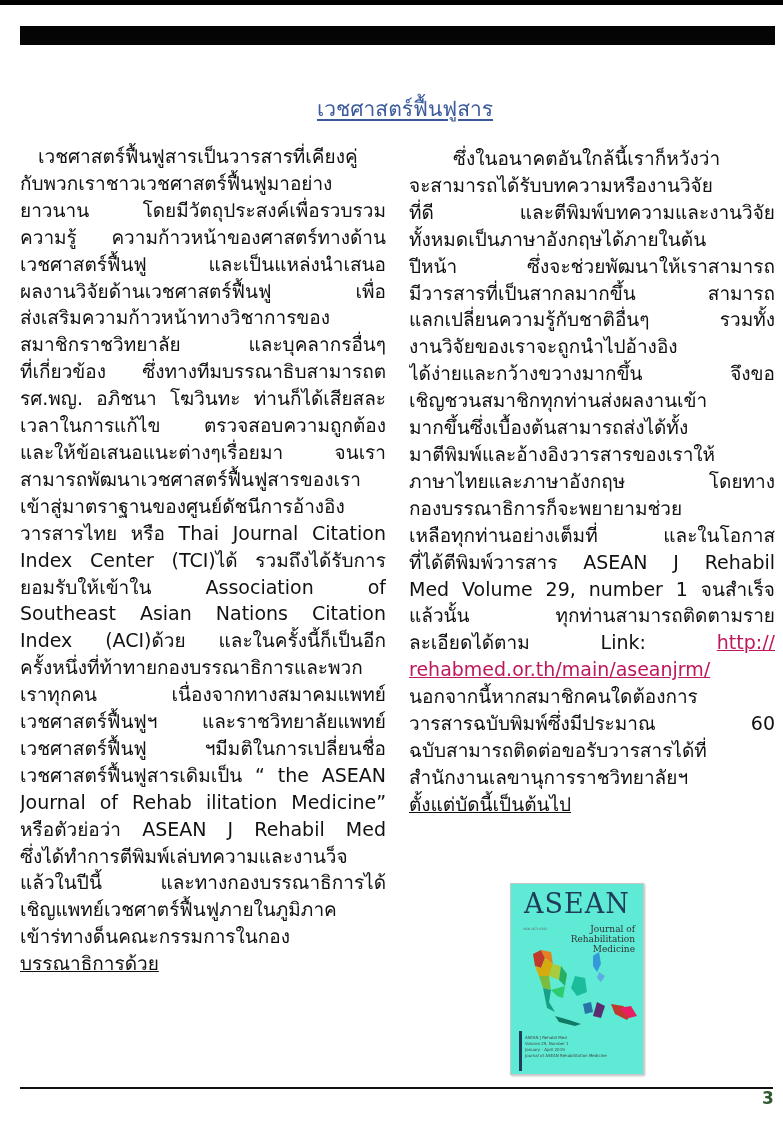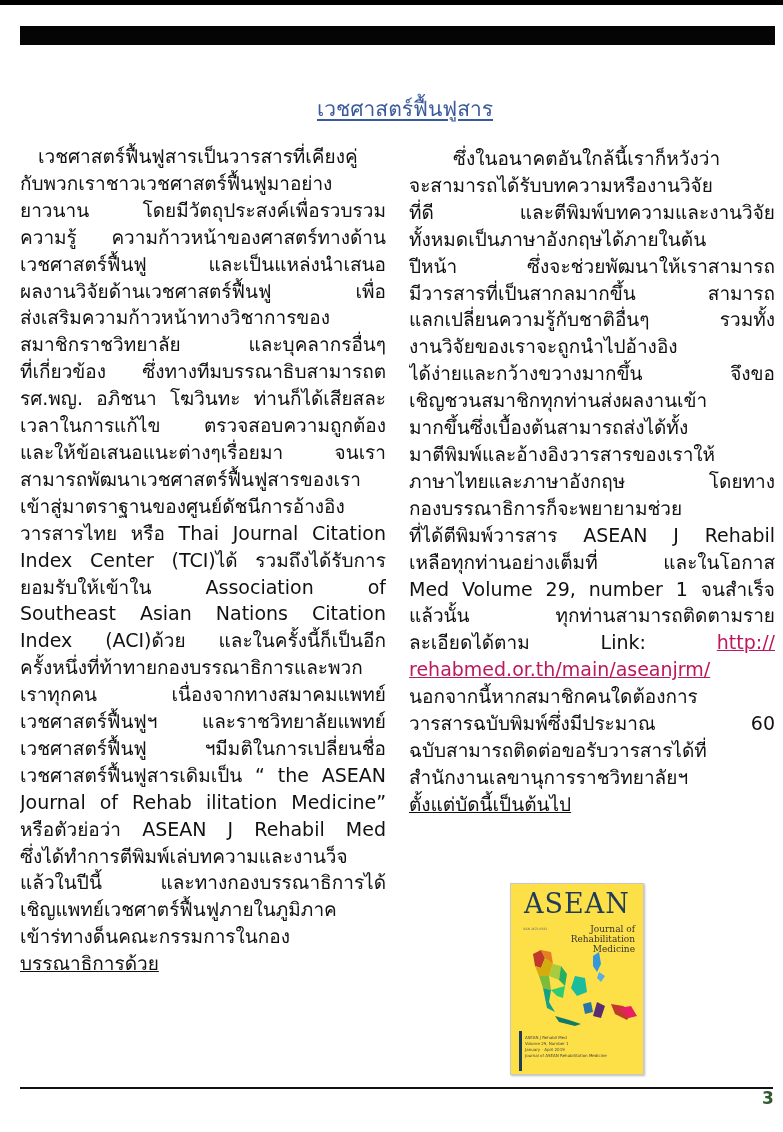--- a/index.html
+++ b/index.html
@@ -11,21 +11,21 @@
            font-size: 21px; color: #3a5a9c; text-decoration: underline; text-underline-offset: 3px;
            font-family: "DejaVu Sans", sans-serif; }
   .col { position: absolute; top: 143px; font-size: 19px; line-height: 26.9px; }
   .col-left { left: 20px; width: 366px; }
   .col-right { left: 409px; width: 366px; top: 145px; }
   .line { display: block; white-space: nowrap; text-align: justify; text-align-last: justify; overflow: hidden; }
   .line.last { text-align-last: left; text-decoration: underline; }
   .line.indent { padding-left: 18px; }
   .line.indent-r { padding-left: 44px; }
   .link { color: #be185d; text-decoration: underline; }
-  .cover { position: absolute; left: 510px; top: 883px; width: 132px; height: 190px; background: #fde047;
+  .cover { position: absolute; left: 510px; top: 883px; width: 132px; height: 190px; background: #5eead4;
            border: 1px solid #c8c8c8; box-shadow: 1px 1px 2px #bbb; overflow: hidden; }
   .cover-title { position: absolute; left: 0; top: 4px; width: 100%; text-align: center;
                  font-family: "DejaVu Serif", serif; font-size: 27px; color: #1f3d5a; letter-spacing: 1px; }
   .cover-sub { position: absolute; right: 8px; top: 40px; text-align: right; font-family: "DejaVu Serif", serif;
                font-size: 9px; line-height: 10px; color: #333; }
   .cover-issn { position: absolute; left: 12px; top: 43px; font-size: 3px; color: #666; }
   .cover-map { position: absolute; left: 4px; top: 62px; width: 124px; height: 95px; }
   .cover-bar { position: absolute; left: 8px; top: 147px; width: 3px; height: 40px; background: #1f3d5a; }
   .cover-info { position: absolute; left: 14px; top: 151px; font-size: 4px; line-height: 6px; color: #444; }
   .footer-line { position: absolute; left: 20px; top: 1087px; width: 753px; height: 1.5px; background: #111; }
@@ -82,22 +82,22 @@
   <span class="line">ปีหน้า ซึ่งจะช่วยพัฒนาให้เราสามารถ</span>
   <span class="line">มีวารสารที่เป็นสากลมากขึ้น สามารถ</span>
   <span class="line">แลกเปลี่ยนความรู้กับชาติอื่นๆ รวมทั้ง</span>
   <span class="line">งานวิจัยของเราจะถูกนำไปอ้างอิง</span>
   <span class="line">ได้ง่ายและกว้างขวางมากขึ้น จึงขอ</span>
   <span class="line">เชิญชวนสมาชิกทุกท่านส่งผลงานเข้า</span>
   <span class="line">มากขึ้นซึ่งเบื้องต้นสามารถส่งได้ทั้ง</span>
   <span class="line">มาตีพิมพ์และอ้างอิงวารสารของเราให้</span>
   <span class="line">ภาษาไทยและภาษาอังกฤษ โดยทาง</span>
   <span class="line">กองบรรณาธิการก็จะพยายามช่วย</span>
+  <span class="line">เหลือทุกท่านอย่างเต็มที่ และในโอกาส</span>
   <span class="line">ที่ได้ตีพิมพ์วารสาร ASEAN J Rehabil</span>
-  <span class="line">เหลือทุกท่านอย่างเต็มที่ และในโอกาส</span>
   <span class="line">Med Volume 29, number 1 จนสำเร็จ</span>
   <span class="line">แล้วนั้น ทุกท่านสามารถติดตามราย</span>
   <span class="line"><span>ละเอียดได้ตาม Link: </span><span class="link">http://</span></span>
   <span class="line"><span class="link">rehabmed.or.th/main/aseanjrm/</span></span>
   <span class="line">นอกจากนี้หากสมาชิกคนใดต้องการ</span>
   <span class="line">วารสารฉบับพิมพ์ซึ่งมีประมาณ 60</span>
   <span class="line">ฉบับสามารถติดต่อขอรับวารสารได้ที่</span>
   <span class="line">สำนักงานเลขานุการราชวิทยาลัยฯ</span>
   <span class="line last">ตั้งแต่บัดนี้เป็นต้นไป</span>
 </div>

